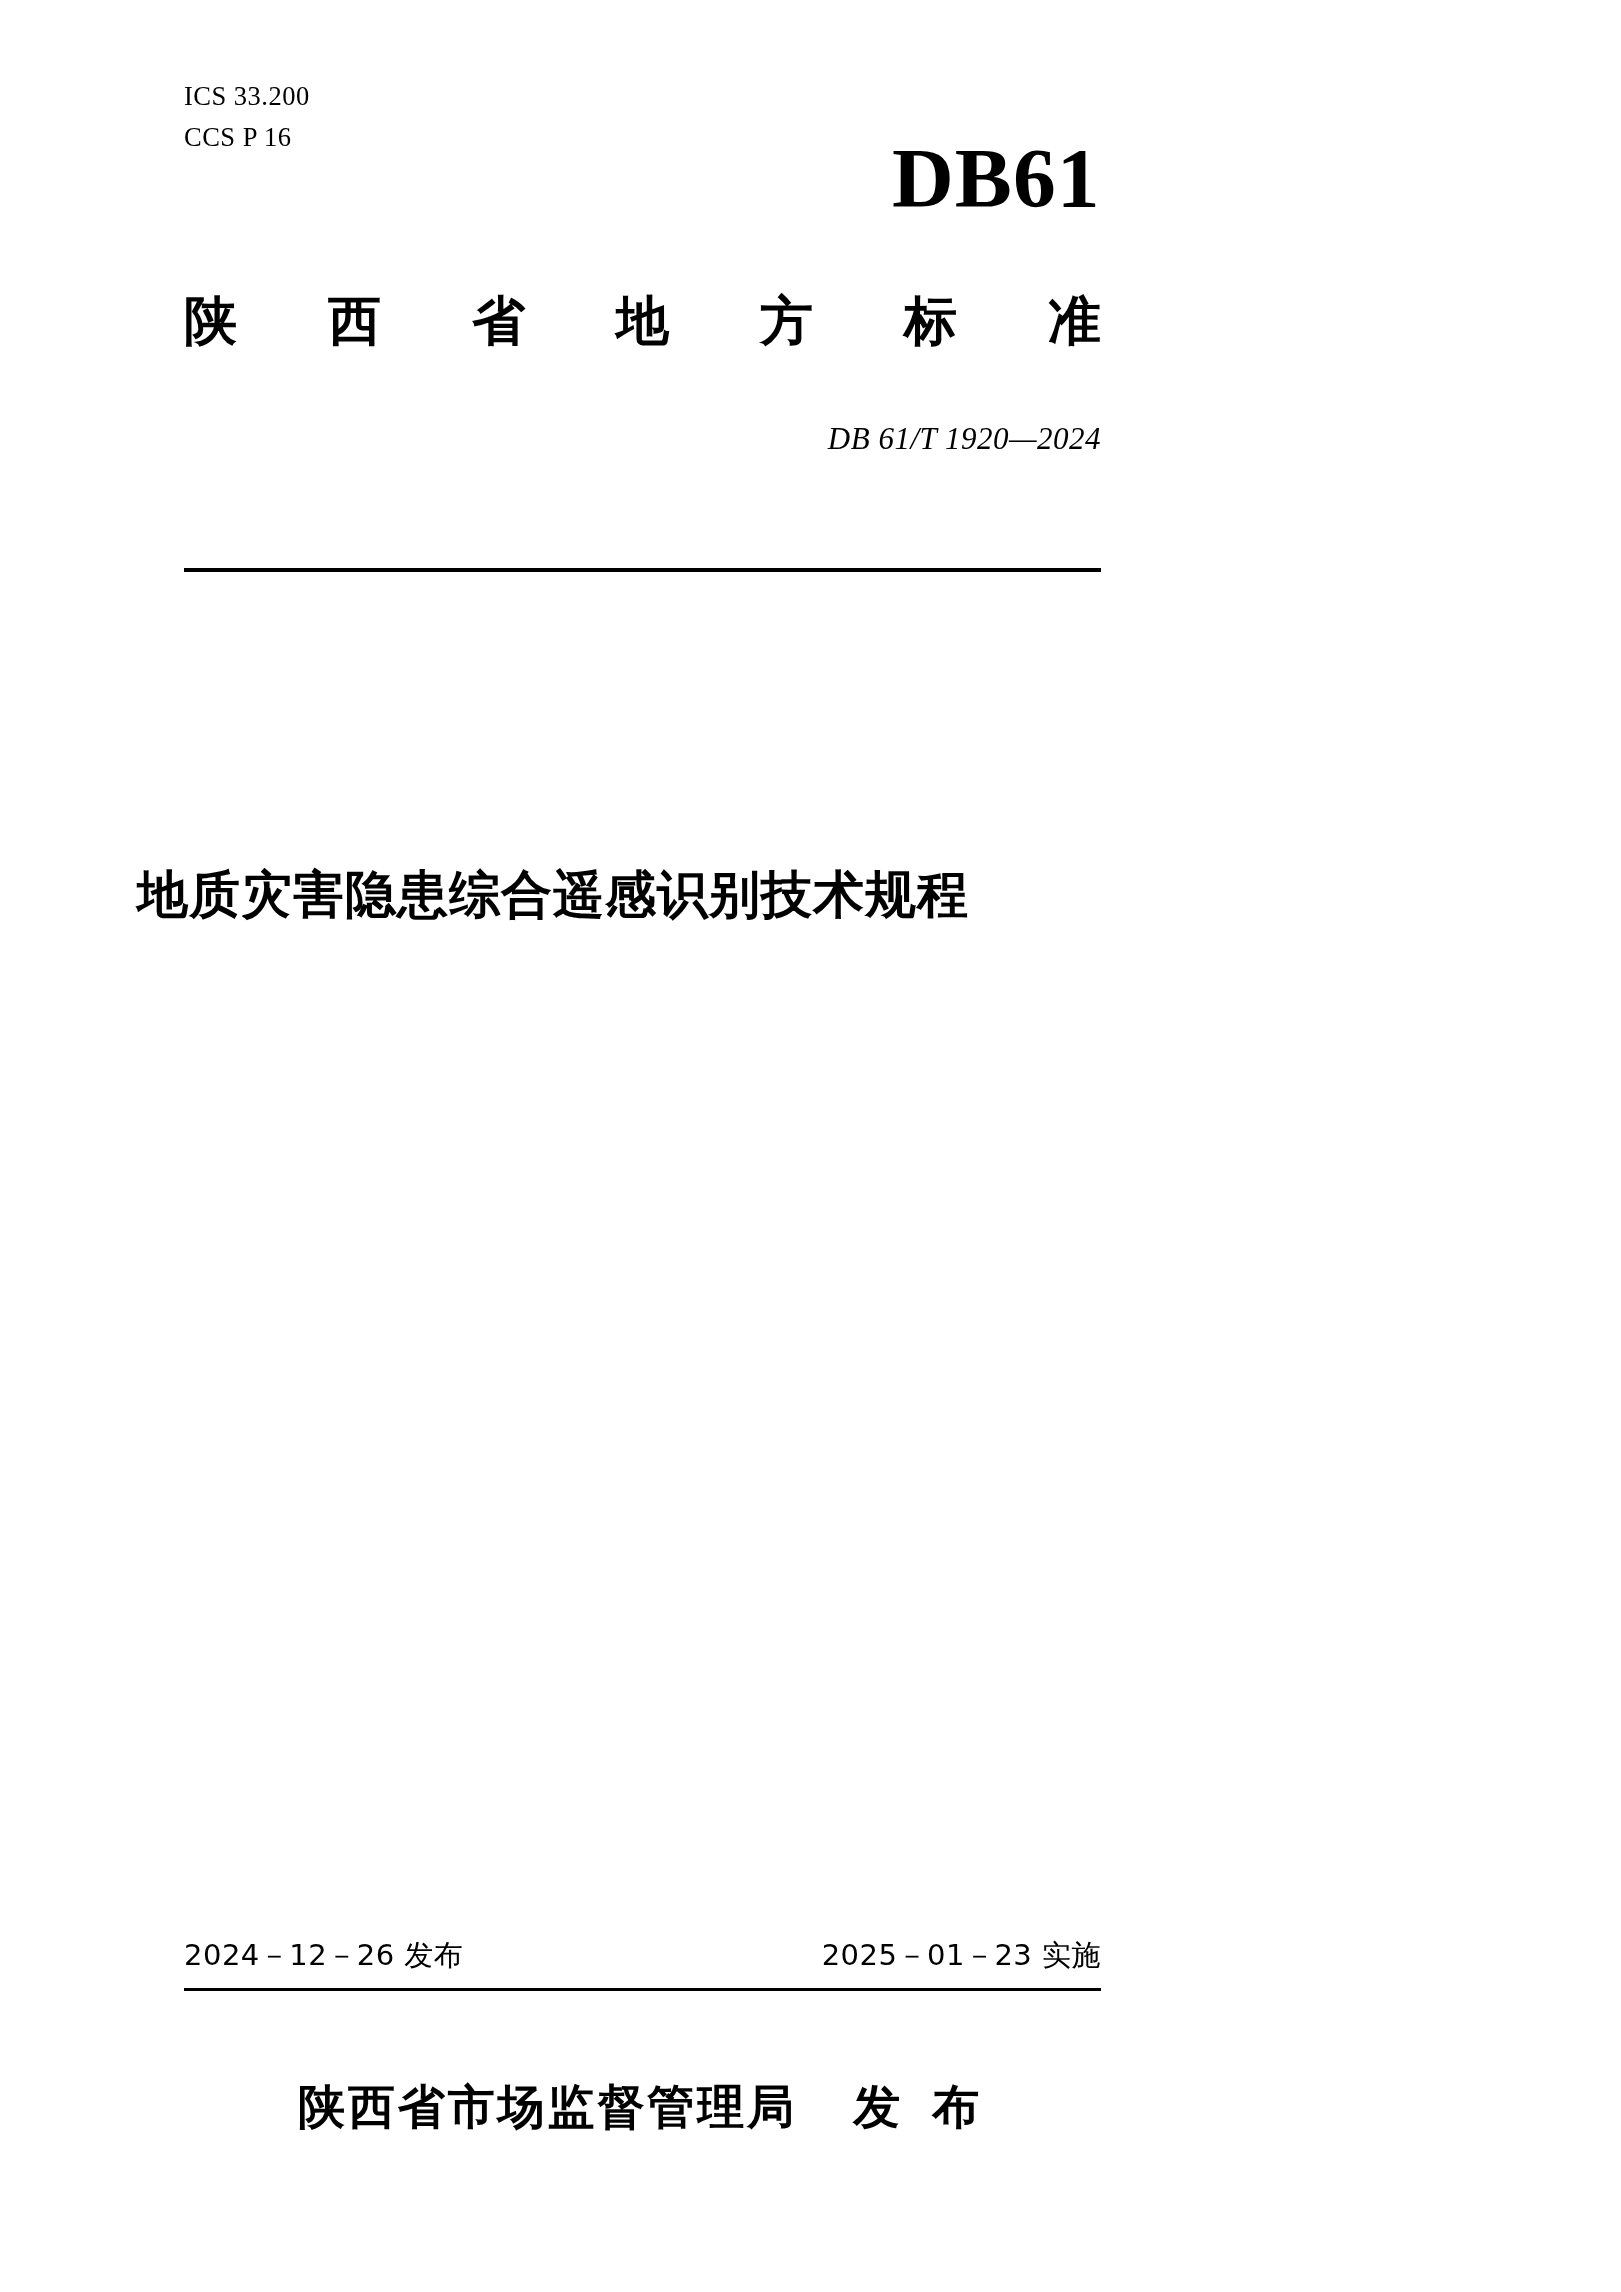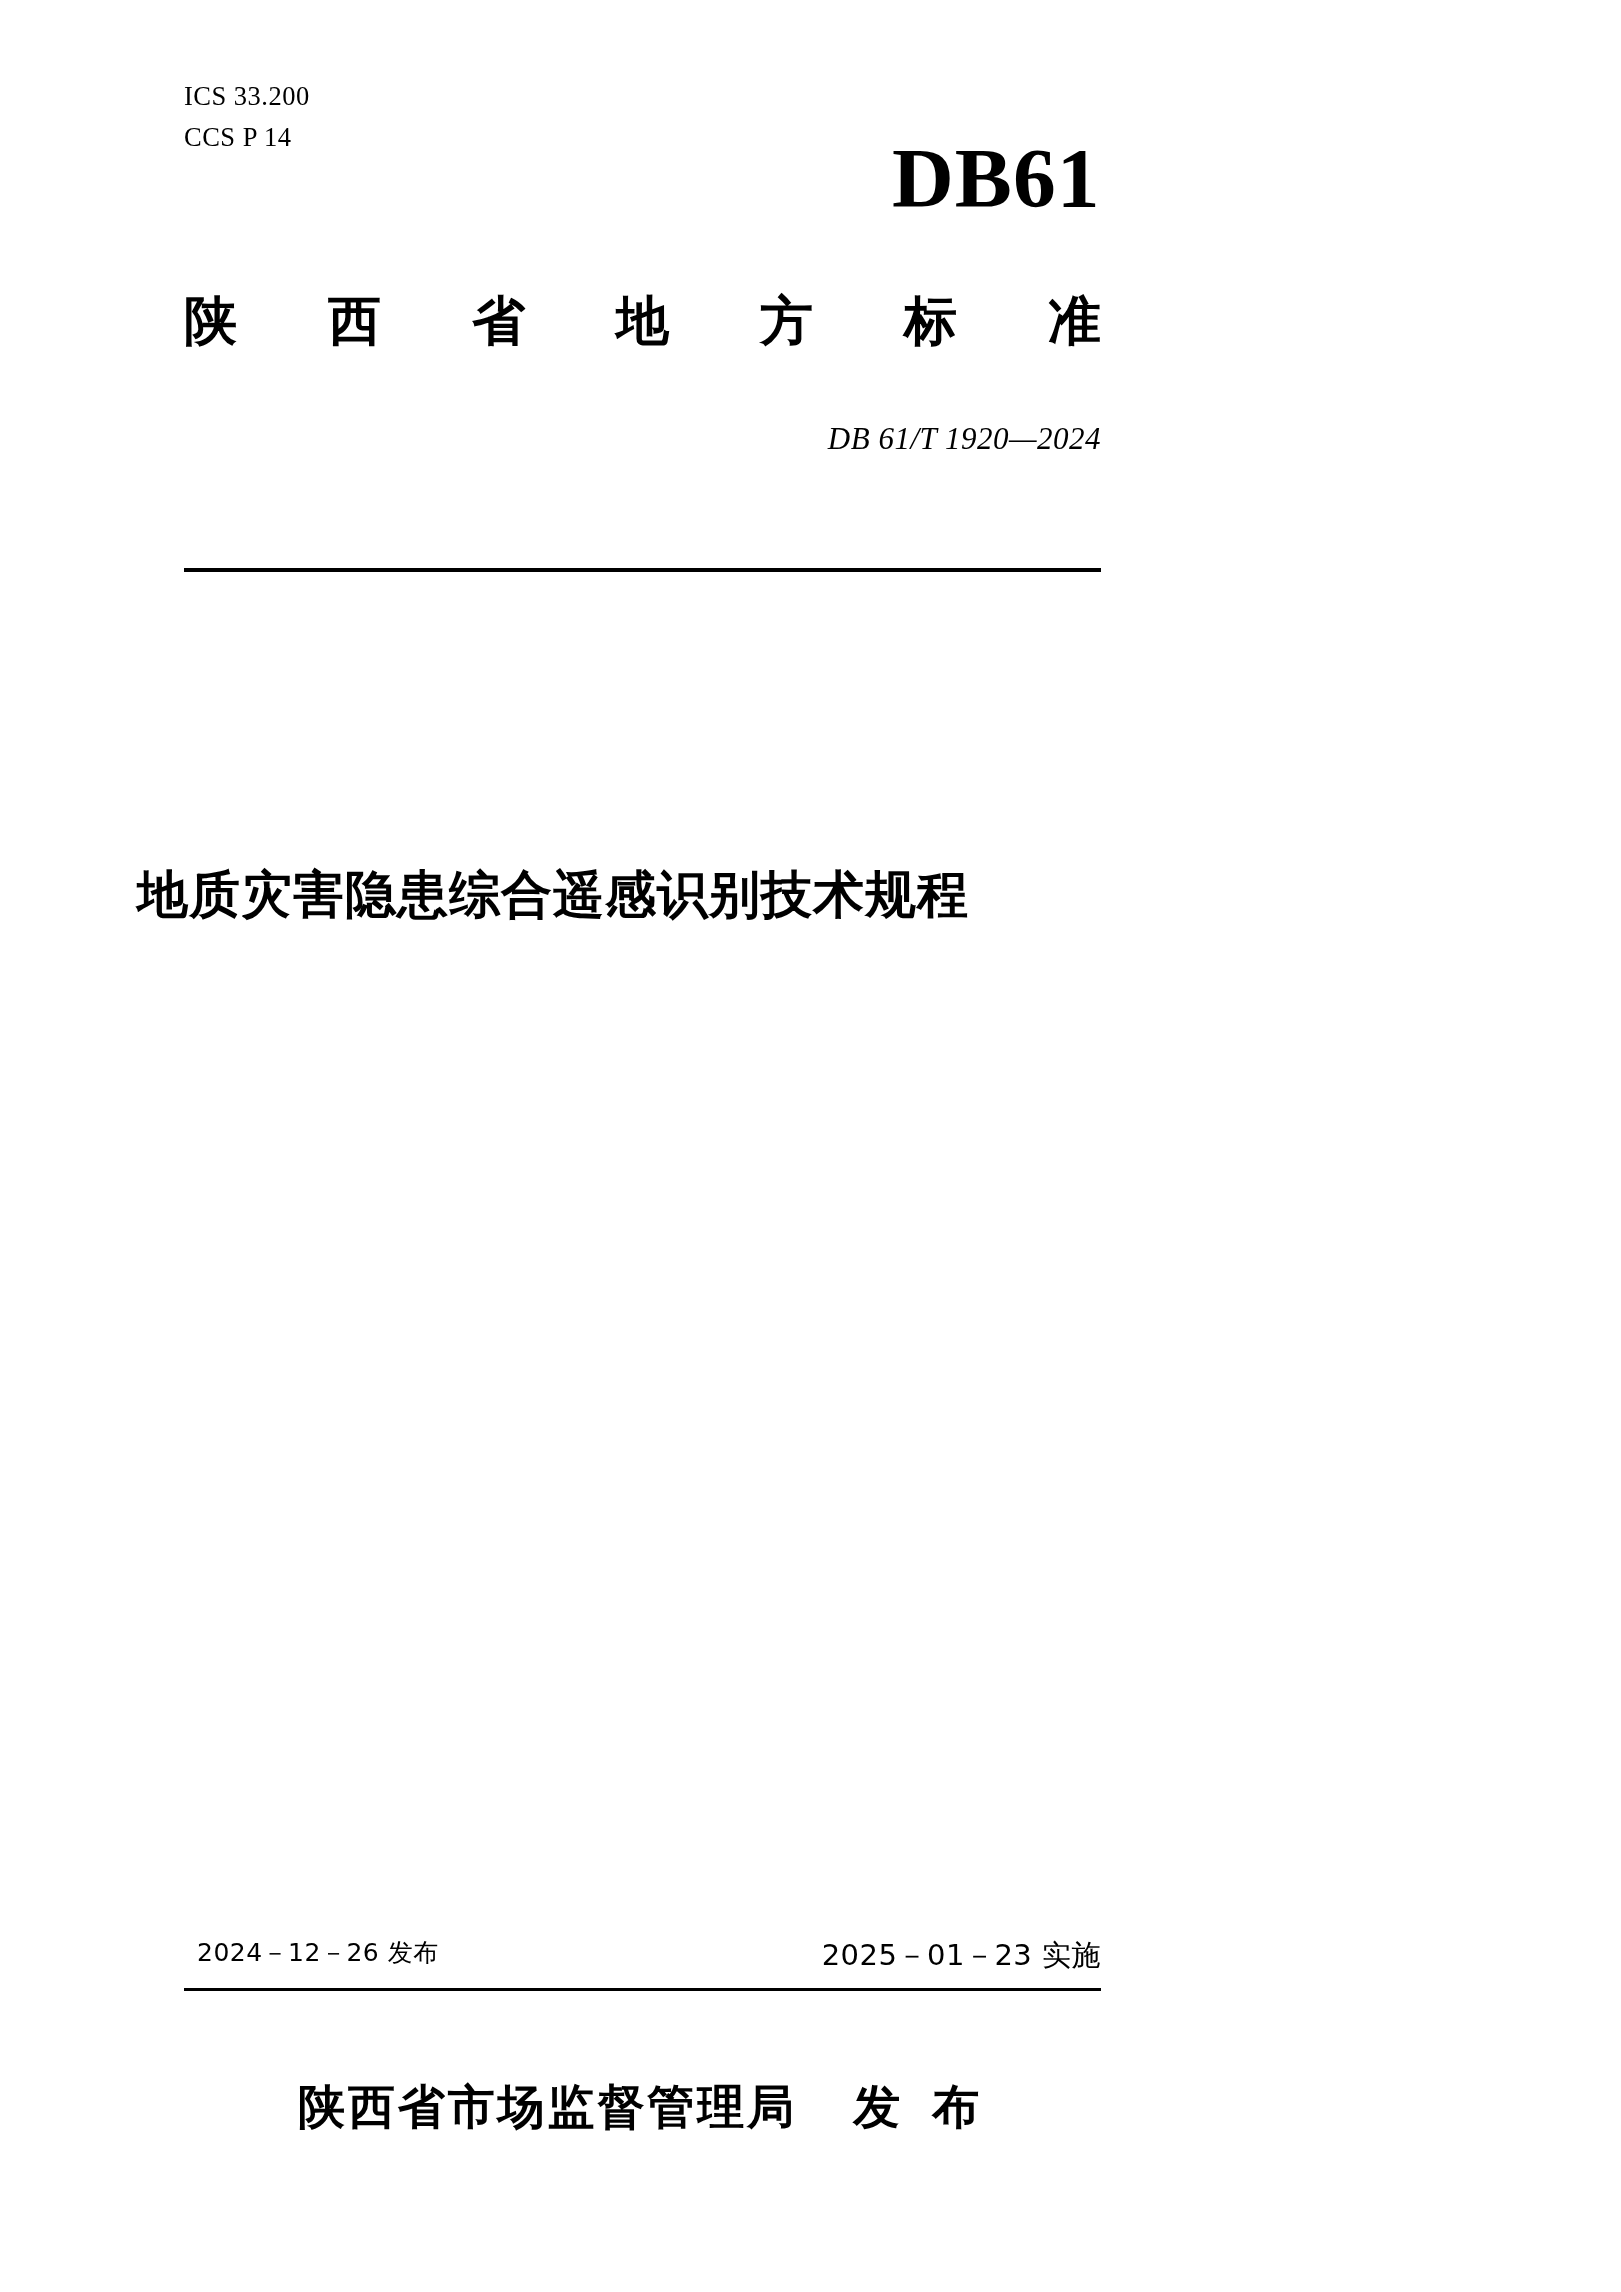--- a/index.html
+++ b/index.html
@@ -105,24 +105,24 @@
   .rule-bottom {
     position: absolute;
     left: 184px;
     right: 184px;
     top: 1988px;
     height: 2.9px;
     background: #000000;
   }
   .date-issue {
     position: absolute;
-    left: 197px;
+    left: 184px;
     top: 1936px;
     font-family: "DejaVu Sans", sans-serif;
-    font-size: 25px;
+    font-size: 29px;
     letter-spacing: 0.5px;
     white-space: nowrap;
   }
   .date-effective {
     position: absolute;
     right: 184px;
     top: 1936px;
     font-family: "DejaVu Sans", sans-serif;
     font-size: 29px;
     letter-spacing: 0.5px;
@@ -145,21 +145,21 @@
     letter-spacing: 7.8px;
   }
 </style>
 </head>
 <body>
 
 <div class="page">
 
   <div class="ics-block">
     <div class="ics-line">ICS  33.200</div>
-    <div class="ics-line">CCS P 14</div>
+    <div class="ics-line">CCS P 16</div>
   </div>
 
   <div class="db-mark">DB61</div>
 
   <div class="province-title">
     <span>陕</span>
     <span>西</span>
     <span>省</span>
     <span>地</span>
     <span>方</span>

